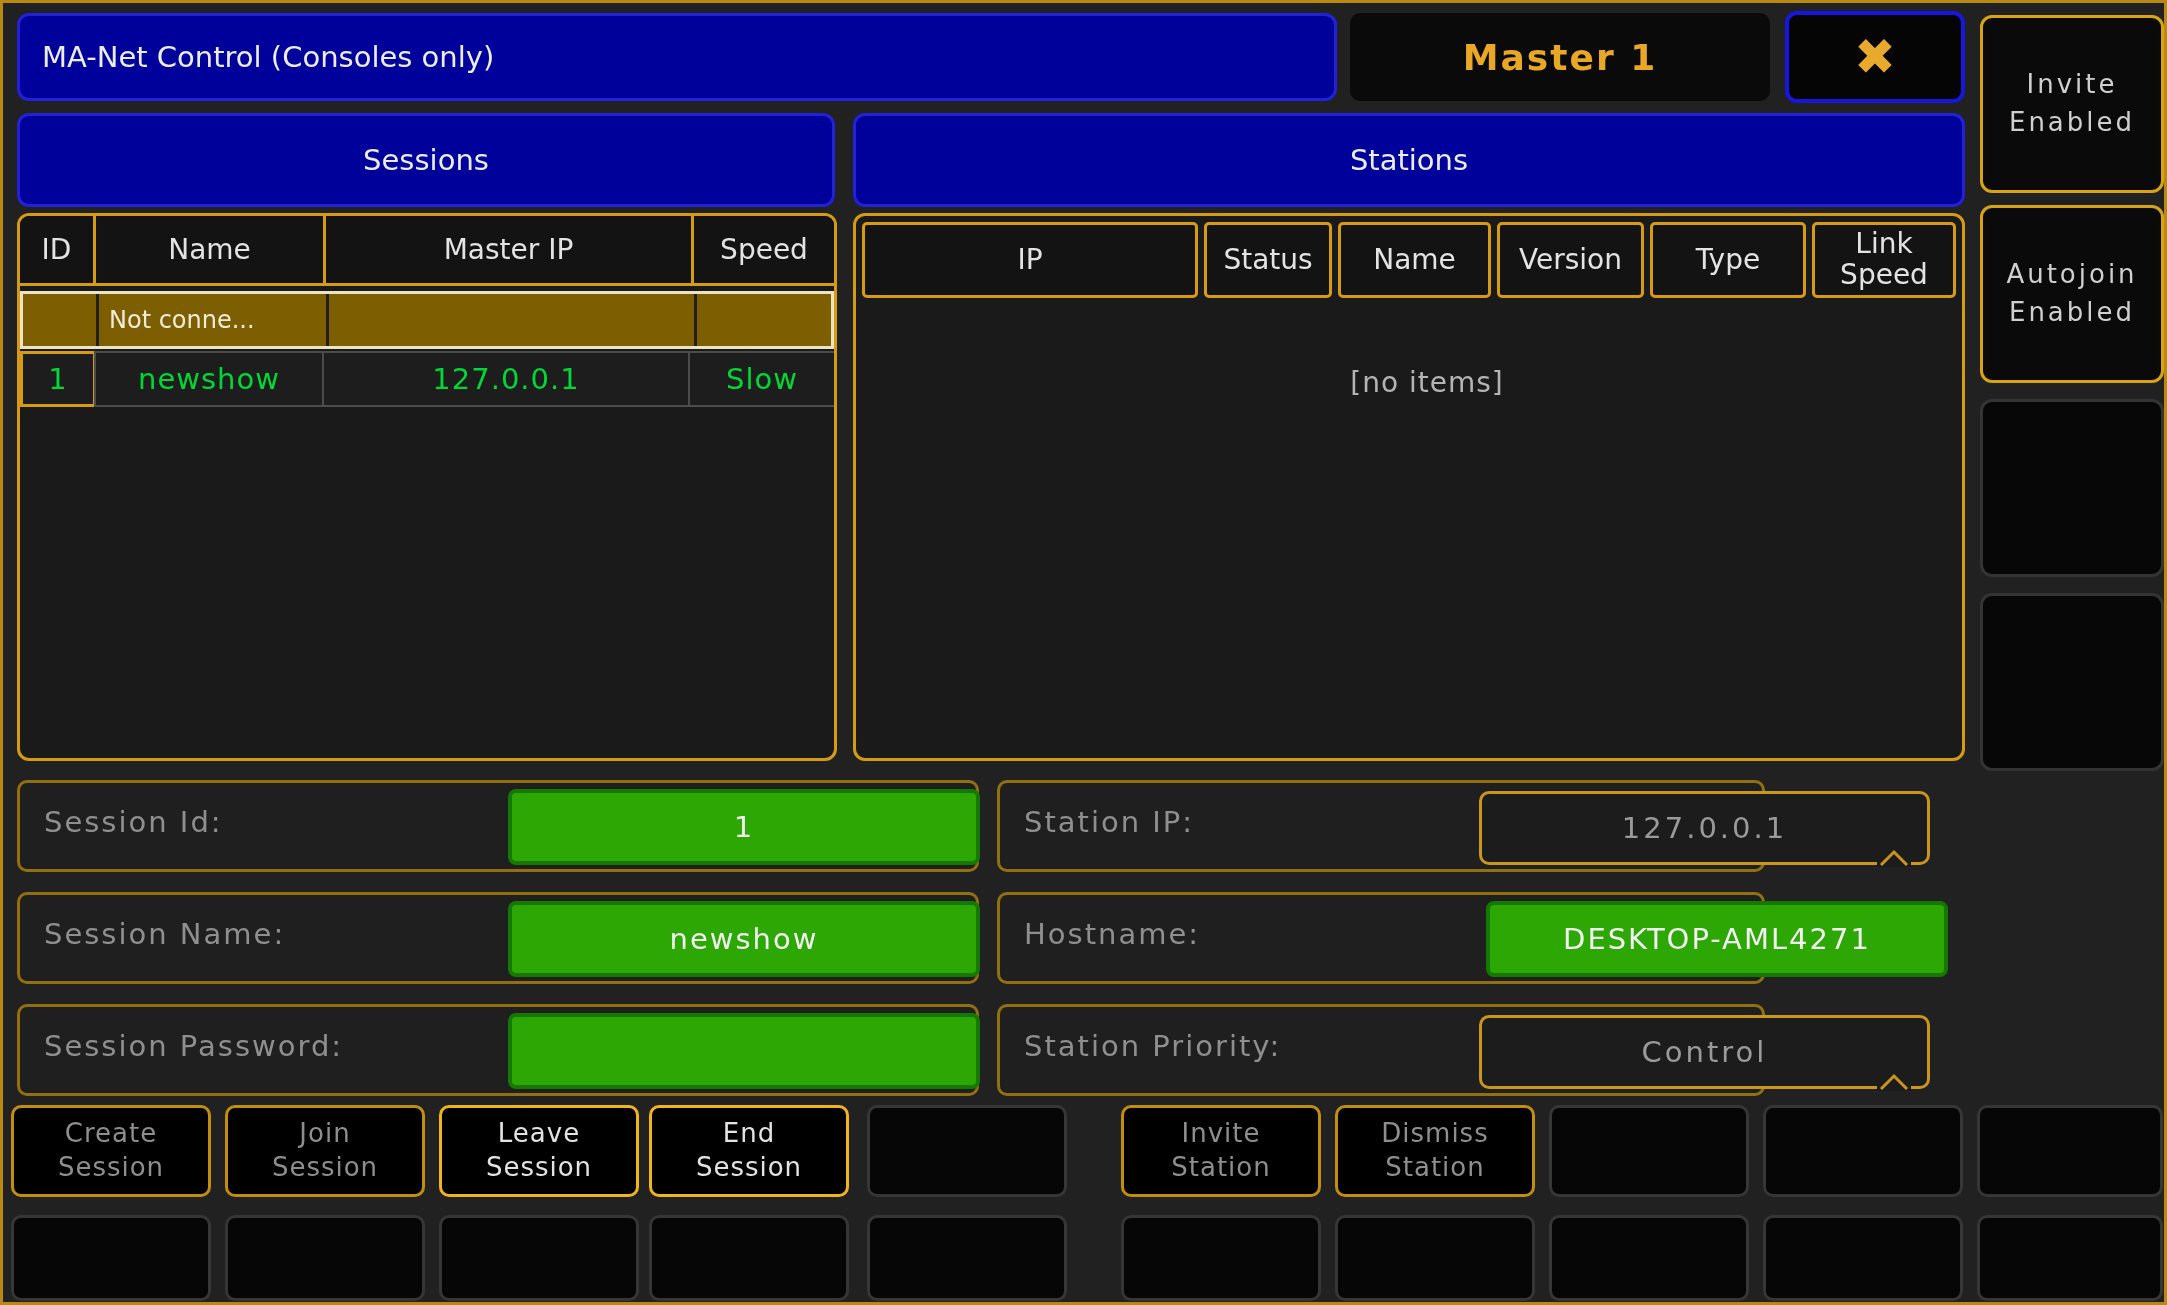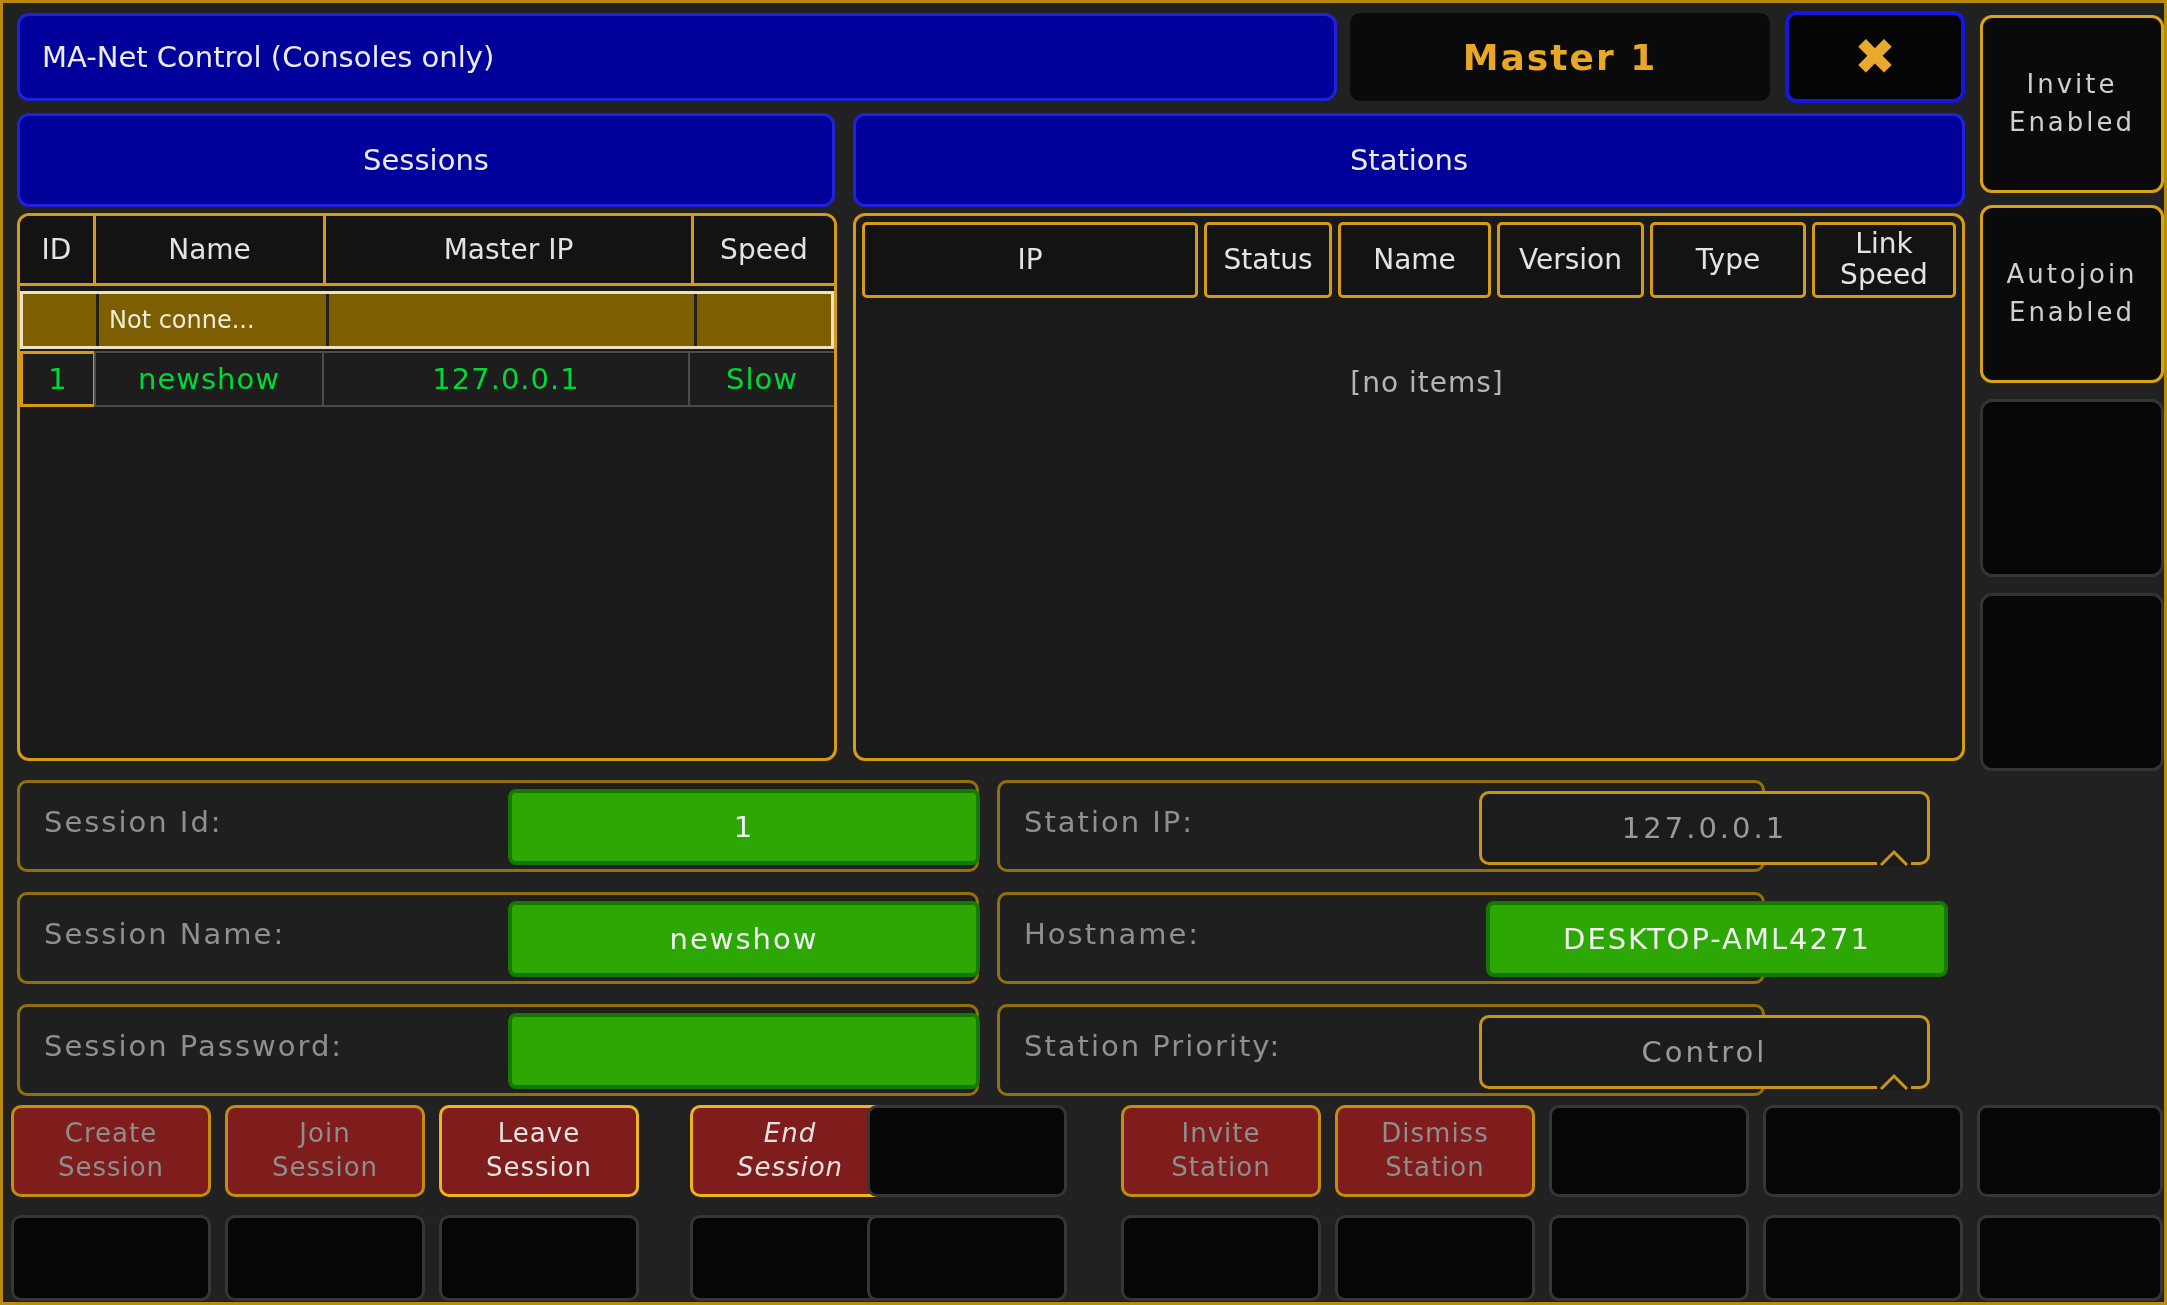--- a/index.html
+++ b/index.html
@@ -112,31 +112,31 @@
     display:flex; align-items:center; justify-content:center;
     color:#9a9a9a; font-size:29px; letter-spacing:3px;
   }
   .notch {
     position:absolute; right:16px; bottom:-5px; width:34px; height:22px;
     background:#1c1c1c; display:flex; align-items:flex-end; justify-content:center;
   }
 
   
   .act-btn {
-    position:absolute; height:92px; width:200px; background:#7f1d1d; border-radius:10px;
+    position:absolute; height:92px; width:200px; background:#000000; border-radius:10px;
     display:flex; align-items:center; justify-content:center; text-align:center;
     font-size:26px; line-height:1.3; letter-spacing:1px; white-space:pre-line;
   }
   .b-dim    { border:3px solid #c28e10; color:#8e8e8e; }
   .b-active { border:3px solid #f0b41f; color:#e3e3e3; }
   .b-empty  { border:3px solid #363636; background:#060606; }
   .row-1 { top:1102px; }
   .row-2 { top:1212px; height:86px; }
   .bx-0 { left:8px; }    .bx-1 { left:222px; } .bx-2 { left:436px; }
-  .bx-3 { left:687px;font-style:italic; }  .bx-4 { left:864px; }
+  .bx-3 { left:646px; }  .bx-4 { left:864px; }
   .bx-5 { left:1118px; } .bx-6 { left:1332px; } .bx-7 { left:1546px; }
   .bx-8 { left:1760px; } .bx-9 { left:1974px; width:186px; }
 </style>
 </head>
 <body>
 
 <div id="app">
 
   <div class="abs blue-bar title-bar">MA-Net Control (Consoles only)</div>
   <div class="abs master-box">Master 1</div>

